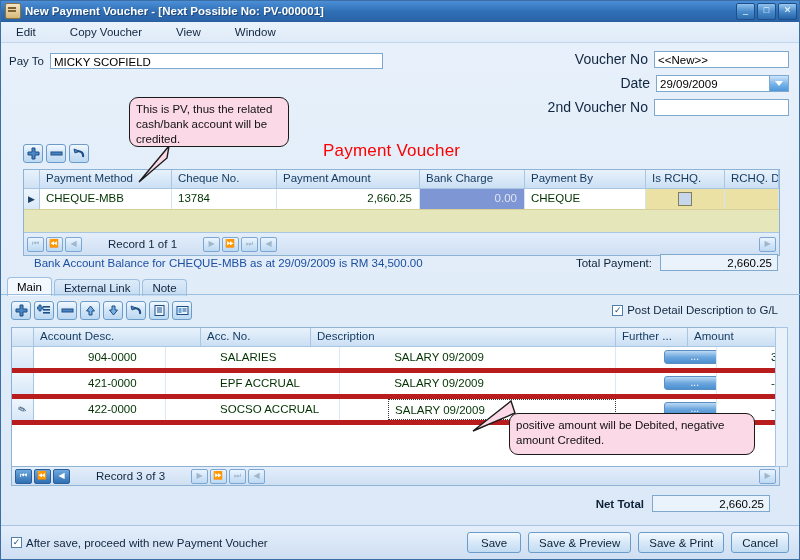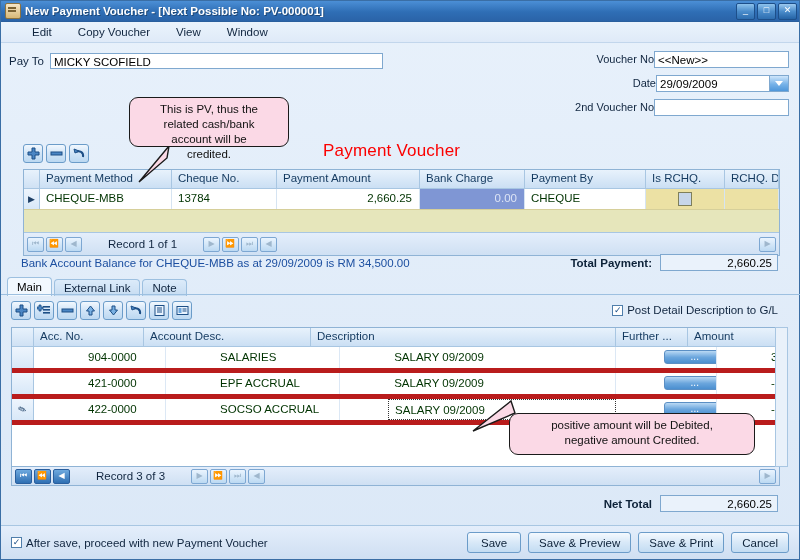--- a/index.html
+++ b/index.html
@@ -39,54 +39,54 @@
   .win-btns{display:flex;gap:2px;}
   .win-btn{
     width:17px;height:15px;border:1px solid #1d4f8a;border-radius:2px;
     background:linear-gradient(#8dc2ec,#4a8ccb 50%,#2e6eb0);
     color:#fff;font-size:9px;line-height:13px;text-align:center;font-family:"Liberation Sans",sans-serif;
   }
   .win-btn.close{background:linear-gradient(#9cc9ef,#4a8ccb 50%,#2463a5);}
 
   
   .menubar{
-    height:20px;display:flex;align-items:center;gap:8px;
+    height:20px;display:flex;align-items:center;gap:16px;
     background:linear-gradient(#eaf3fc,#dfeaf8);
-    border-bottom:1px solid #c2d6ec;padding-left:22px;
+    border-bottom:1px solid #c2d6ec;padding-left:6px;
   }
   .menu-item{padding:2px 9px;font-size:11.5px;color:#10253f;}
 
   
   .header{position:relative;height:80px;}
   .payto-row{position:absolute;left:8px;top:10px;display:flex;align-items:center;}
   .lbl{font-size:11.5px;color:#10253f;}
   .fld{
     border:1px solid #7fa8cf;background:#fff;height:16px;
     font-size:11.5px;padding:1px 3px;box-sizing:border-box;
     font-family:"Liberation Sans",sans-serif;color:#000;line-height:14px;
   }
   .payto-input{width:333px;margin-left:6px;}
 
   .right-fields{position:absolute;right:10px;top:7px;width:245px;}
   .rf-row{display:flex;align-items:center;justify-content:flex-end;margin-bottom:6px;height:18px;}
-  .rf-label{font-size:11px;color:#10253f;white-space:nowrap;}
+  .rf-label{font-size:14px;color:#10253f;margin-right:6px;white-space:nowrap;}
   .rf-input{width:135px;height:17px;}
   .rf-input.date{width:114px;}
   .date-wrap{display:flex;}
   .date-btn{
     width:20px;height:17px;margin-left:-1px;border:1px solid #7fa8cf;box-sizing:border-box;
     background:linear-gradient(#cfe6fb,#76b2e8 55%,#4f97da);
     display:flex;align-items:center;justify-content:center;
   }
   .date-btn:after{content:"";border-left:4px solid transparent;border-right:4px solid transparent;border-top:5px solid #fff;}
 
   
   .callout{
     position:absolute;background:#fbd9e6;border:1.5px solid #1a1a1a;border-radius:9px;
-    text-align:center;font-size:11.5px;color:#111;line-height:15px;padding:4px 20px;
+    text-align:left;font-size:11.5px;color:#111;line-height:15px;padding:4px 6px;
     box-sizing:border-box;z-index:40;
   }
   .callout-tail{position:absolute;z-index:39;}
 
   .pv-title{
     position:absolute;left:322px;top:140px;color:#fb0100;font-weight:normal;font-size:17px;
     letter-spacing:.2px;
   }
 
   
@@ -138,24 +138,24 @@
     width:17px;height:15px;border:1px solid #7da7d2;border-radius:2px;box-sizing:border-box;
     background:linear-gradient(#eaf4fe,#bcd9f2);display:flex;align-items:center;justify-content:center;
     color:#4c7fae;font-size:8px;line-height:1;
   }
   .navbtn.on{background:linear-gradient(#6ea9de,#2f6fb3);border-color:#2a5f9e;color:#fff;}
   .navbtn.off{color:#9fb7cd;}
   .recnav-label{font-size:11.5px;margin:0 24px;color:#10253f;white-space:nowrap;}
   .navspacer{flex:1;}
 
   .bankbal{
-    position:absolute;left:20px;top:256px;font-size:11.5px;color:#1c4fa0;white-space:nowrap;
+    position:absolute;left:33px;top:256px;font-size:11.5px;color:#1c4fa0;white-space:nowrap;
   }
   .total-row{position:absolute;right:21px;top:253px;display:flex;align-items:center;}
-  .total-lbl{font-weight:bold;font-size:11.5px;color:#0d2239;margin-right:8px;}
+  .total-lbl{font-weight:normal;font-size:11.5px;color:#0d2239;margin-right:8px;}
   .total-fld{width:118px;height:17px;text-align:right;padding-right:5px;background:#eaf2fb;}
 
   
   .tabs{position:absolute;left:6px;top:276px;display:flex;align-items:flex-end;}
   .tab{
     height:17px;padding:2px 9px 0 9px;font-size:11.5px;color:#10253f;
     border:1px solid #9dc0e0;border-bottom:none;border-radius:4px 4px 0 0;
     background:linear-gradient(#dcebfa,#c6dcf2);margin-right:2px;box-sizing:border-box;
   }
   .tab.active{background:#f2f8fe;color:#000;height:19px;padding-top:3px;}
@@ -185,21 +185,21 @@
     background:linear-gradient(#bad9f4,#6ba6dd 52%,#4b8fd0);
     color:#fff;font-size:10px;line-height:12px;text-align:center;box-sizing:border-box;
   }
   .desc-active{border:1px dotted #333 !important;}
   .pencil{color:#1d3f66;font-size:10px;transform:rotate(-20deg);}
 
   .dnav{position:absolute;left:10px;top:466px;width:769px;box-sizing:border-box;
     display:flex;align-items:center;gap:2px;height:19px;padding:2px 3px;
     background:linear-gradient(#e4eefb,#cfe0f3);border:1px solid #8fb3d5;border-top:none;}
 
-  .nettotal{position:absolute;right:21px;top:494px;display:flex;align-items:center;border-radius:8px;}
+  .nettotal{position:absolute;right:29px;top:494px;display:flex;align-items:center;border-radius:8px;}
   .net-lbl{font-weight:bold;font-size:11.5px;color:#0d2239;margin-right:8px;}
   .net-fld{width:118px;height:17px;text-align:right;padding-right:5px;background:#eaf2fb;}
 
   
   .footer{
     position:absolute;left:0;bottom:0;width:100%;height:34px;
     background:linear-gradient(#e4eefb,#cfdff2);border-top:1px solid #a8c6e2;
     display:flex;align-items:center;box-sizing:border-box;padding:0 10px;
   }
   .footer-chk{display:flex;align-items:center;font-size:11.5px;color:#10253f;}
@@ -393,22 +393,22 @@
   </div>
 
   <div class="postchk">
     <span class="chk">✓</span>
     <span>Post Detail Description to G/L</span>
   </div>
 
   <div class="dgrid">
     <div class="dhead">
       <div class="rowhdr" style="width:22px"></div>
+      <div class="gh" style="width:167px">Account Desc.</div>
       <div class="gh" style="width:110px">Acc. No.</div>
-      <div class="gh" style="width:167px">Account Desc.</div>
       <div class="gh" style="width:305px">Description</div>
       <div class="gh" style="width:72px">Further ...</div>
       <div class="gh" style="flex:1">Amount</div>
     </div>
 
     <div class="drow">
       <div class="rowhdr-cell" style="width:22px"></div>
       <div class="gc" style="width:110px">904-0000</div>
       <div class="gc" style="width:167px">SALARIES</div>
       <div class="gc" style="width:305px">SALARY 09/2009</div>

